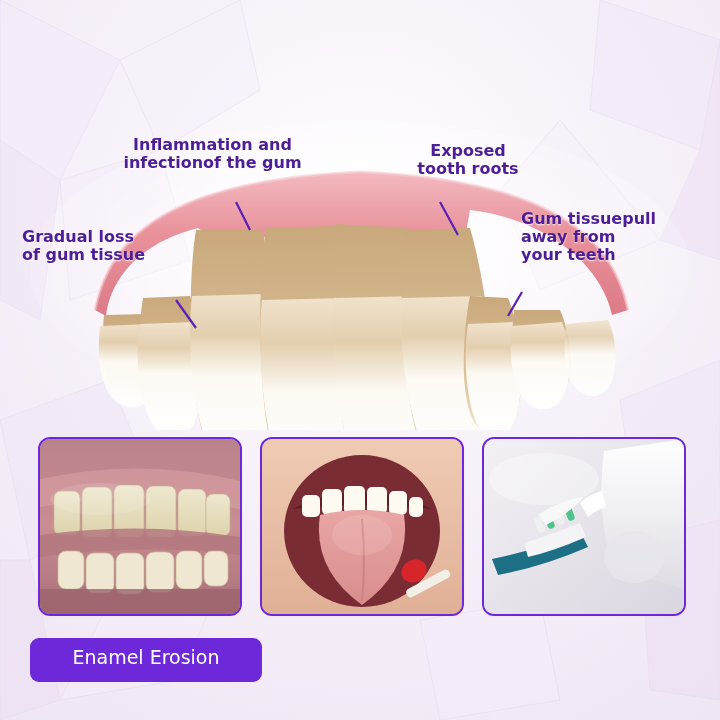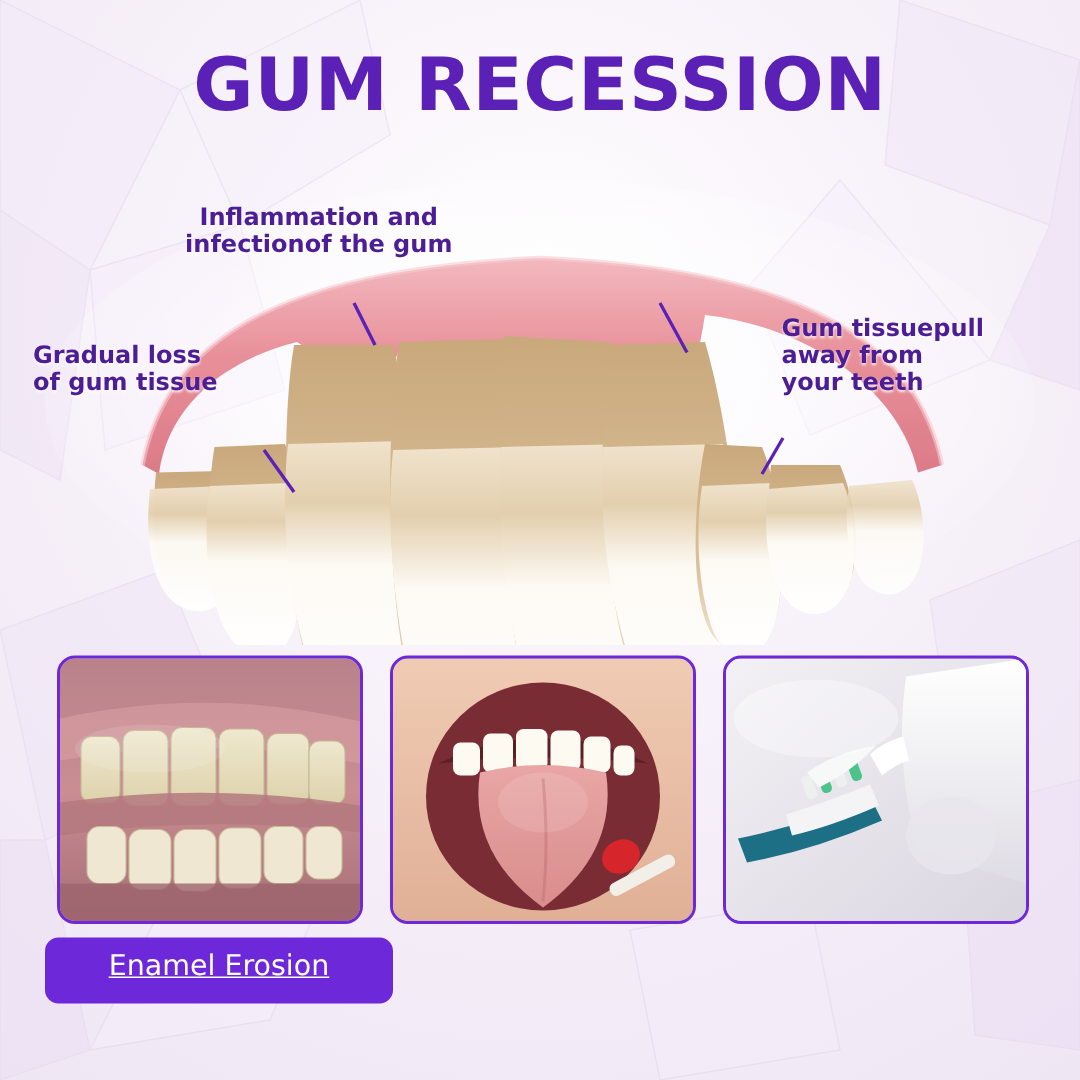--- a/index.html
+++ b/index.html
@@ -48,26 +48,25 @@
   .card{position:absolute;width:200px;}
   .card-1{left:38px;}
   .card-2{left:260px;}
   .card-3{left:482px;}
   .photo{
     width:200px;height:175px;border-radius:12px;border:2px solid #6d28d9;
     overflow:hidden;position:relative;background:#cbb;
   }
   .photo svg{display:block;}
   .caption{
-    margin-top:9px;background:#6d28d9;color:#ffffff;border-radius:9px;
+    margin-top:22px;background:#6d28d9;color:#ffffff;border-radius:9px;
     padding:9px 8px;font-size:19px;line-height:1.12;text-align:center;
     font-family:"DejaVu Sans", sans-serif;
     min-height:26px;
     white-space:pre-line;
-    text-decoration:underline;
   }
   .cap-wide1{width:216px;margin-left:-8px;}
   .cap-wide2{width:216px;margin-left:-8px;}
   .cap-wide3{width:216px;margin-left:-8px;}
 </style>
 </head>
 <body>
 
 <div id="root">
 
@@ -84,21 +83,20 @@
         <polygon points="0,420 110,380 160,500 30,560" fill="#f1e6f7"></polygon>
         <polygon points="0,560 30,560 60,700 0,720" fill="#ece0f4"></polygon>
         <polygon points="620,400 720,360 720,520 640,540" fill="#f1e6f7"></polygon>
         <polygon points="640,540 720,520 720,700 650,690" fill="#ecdff5"></polygon>
         <polygon points="160,500 230,560 180,680 60,700" fill="#f6eefb"></polygon>
         <polygon points="420,620 540,600 560,700 440,720" fill="#f5ecfa"></polygon>
       </g>
     </svg>
   </div>
 
-  <div class="title">GUM RECESSION</div>
 
   <div class="mouth-wrap">
     <svg width="720" height="320" viewBox="0 0 720 320">
       <defs>
         <linearGradient id="gumGrad" x1="0" y1="0" x2="0" y2="1">
           <stop offset="0%" stop-color="#f3b9bf"></stop>
           <stop offset="45%" stop-color="#e8909a"></stop>
           <stop offset="100%" stop-color="#dc7b88"></stop>
         </linearGradient>
         <linearGradient id="toothGrad" x1="0" y1="0" x2="0" y2="1">
@@ -185,20 +183,22 @@
         <line x1="440" y1="92" x2="458" y2="125"></line>
         <line x1="522" y1="182" x2="508" y2="206"></line>
       </g>
     </svg>
   </div>
 
   <div class="callout c-gradual" style="white-space:pre-line">Gradual loss
 of gum tissue</div>
   <div class="callout c-inflam" style="white-space:pre-line">Inflammation and
 infectionof the gum</div>
+  <div class="callout c-exposed" style="white-space:pre-line">Exposed
+tooth roots</div>
   <div class="callout c-pull" style="white-space:pre-line">Gum tissuepull
 away from
 your teeth</div>
 
   <div class="cards">
 
     <div class="card card-1">
       <div class="photo">
         <svg width="200" height="175" viewBox="0 0 200 175">
           <defs>

